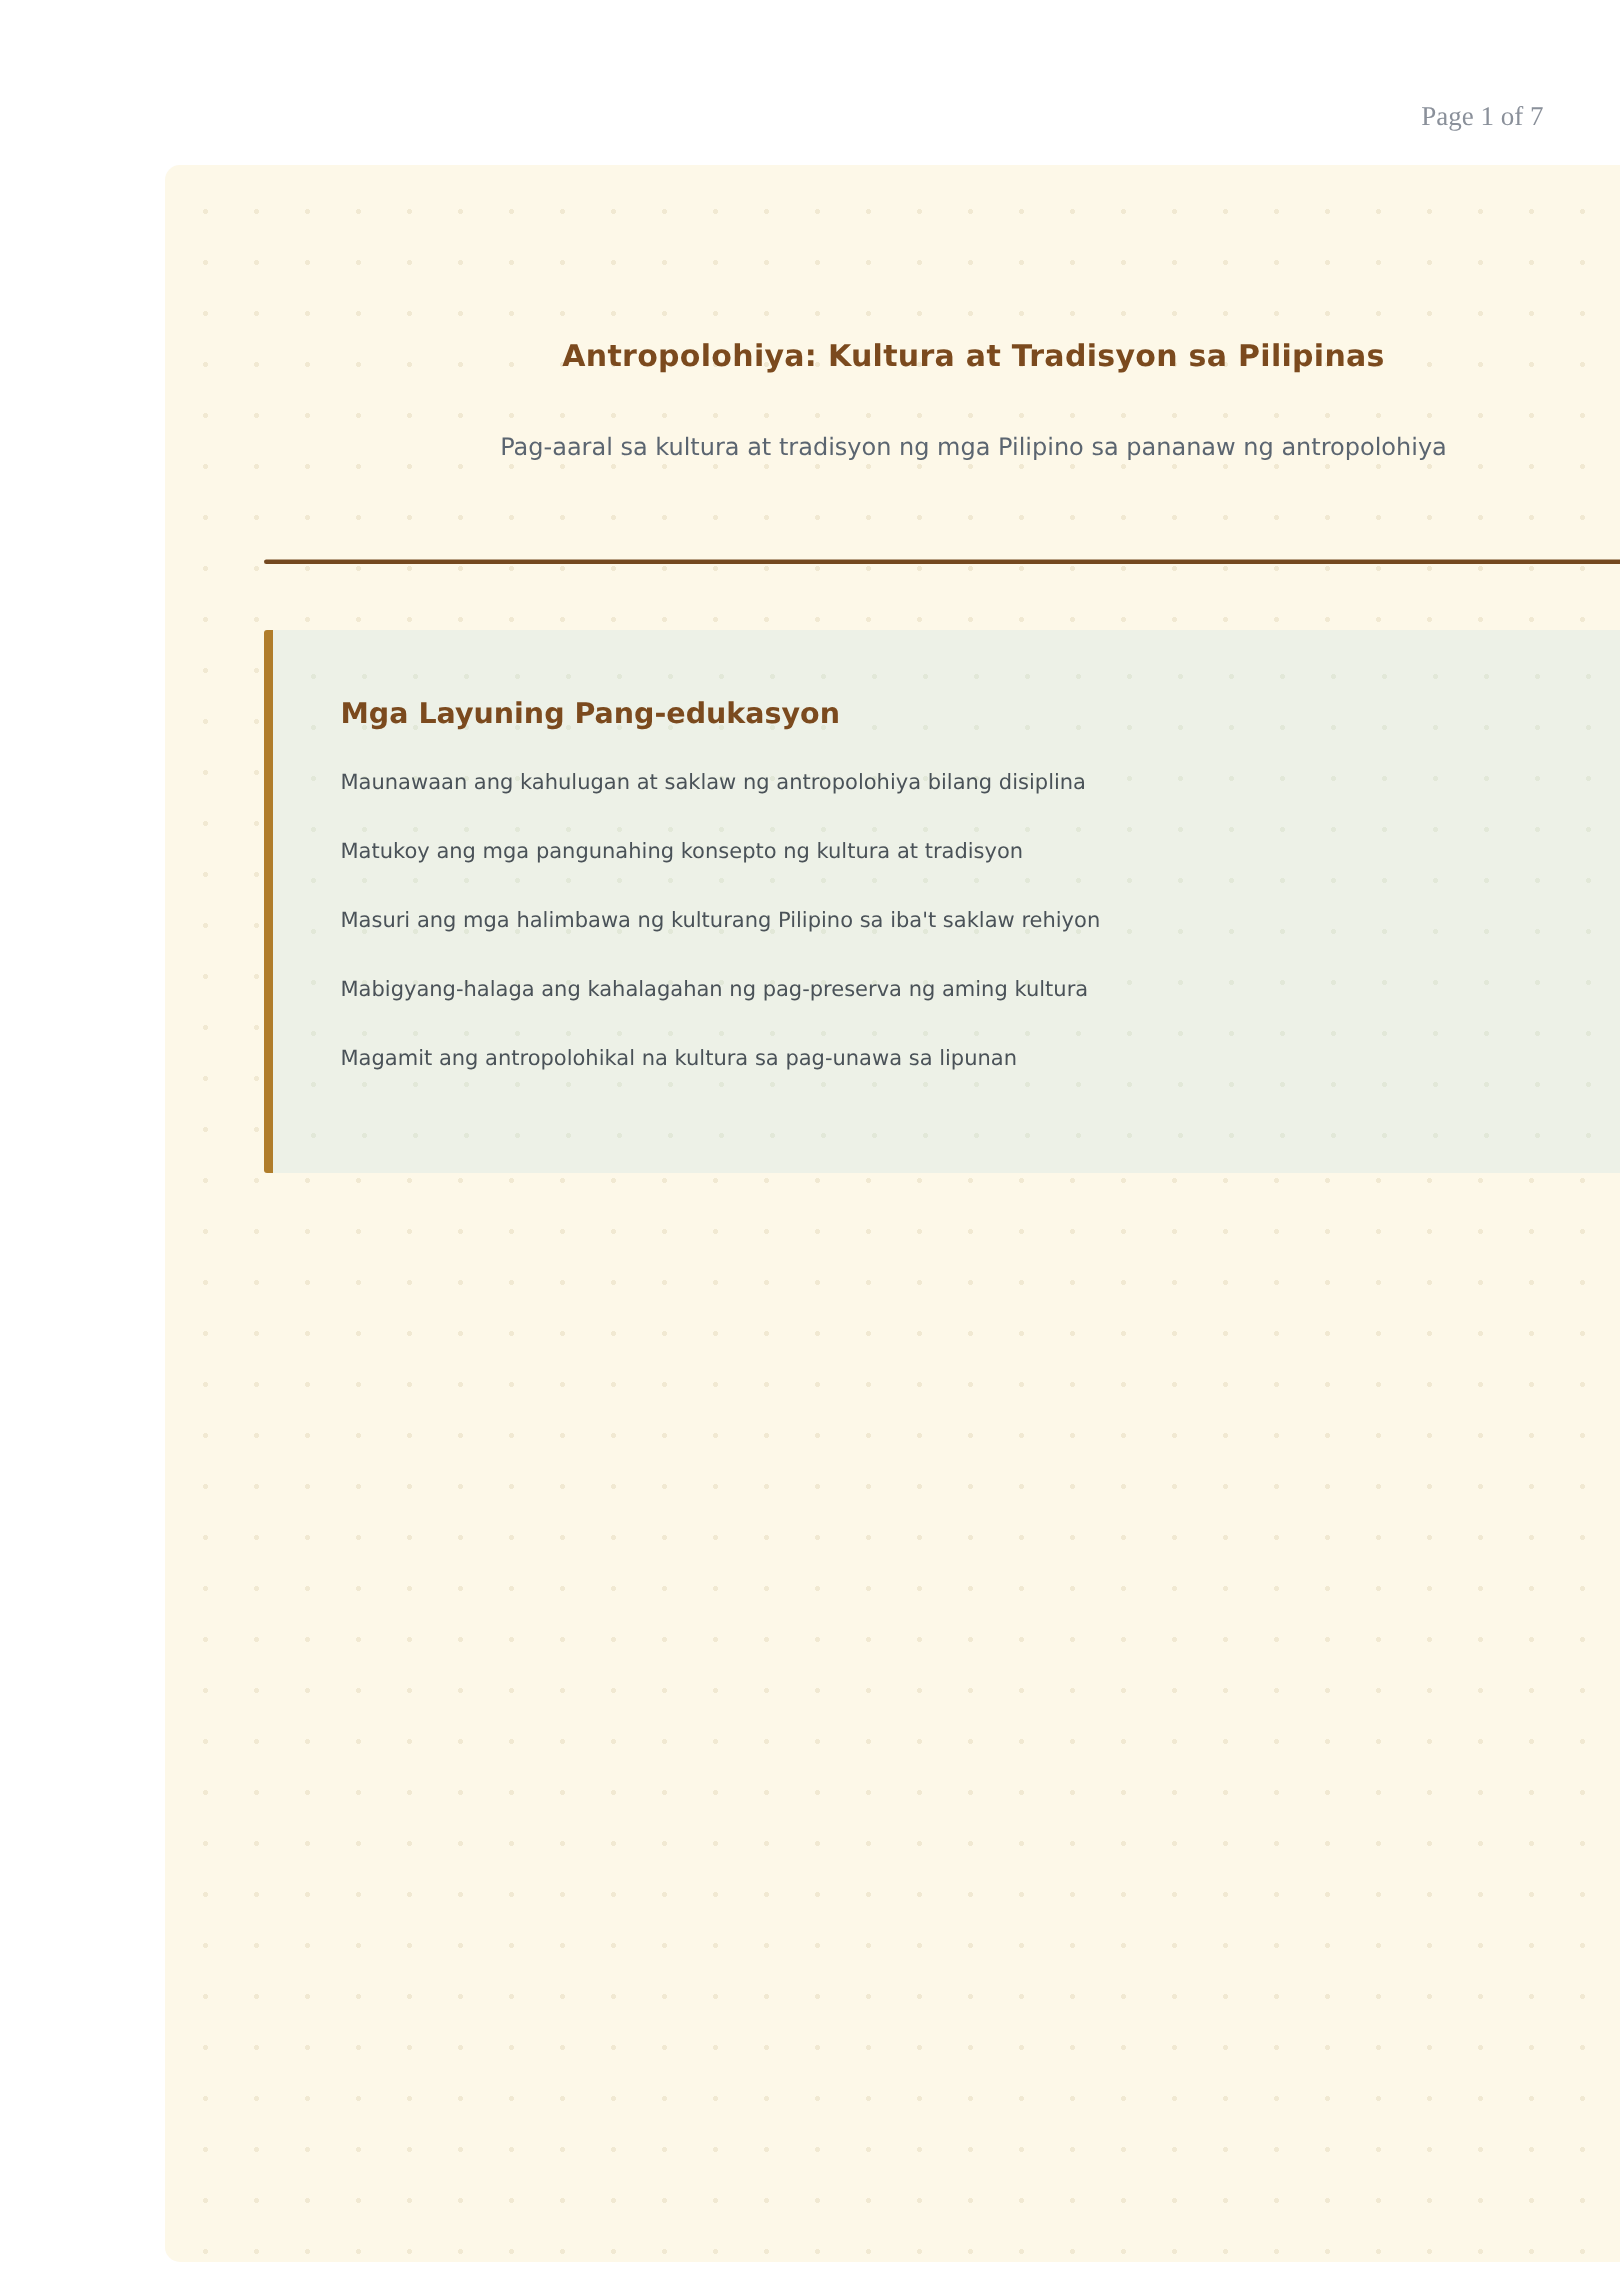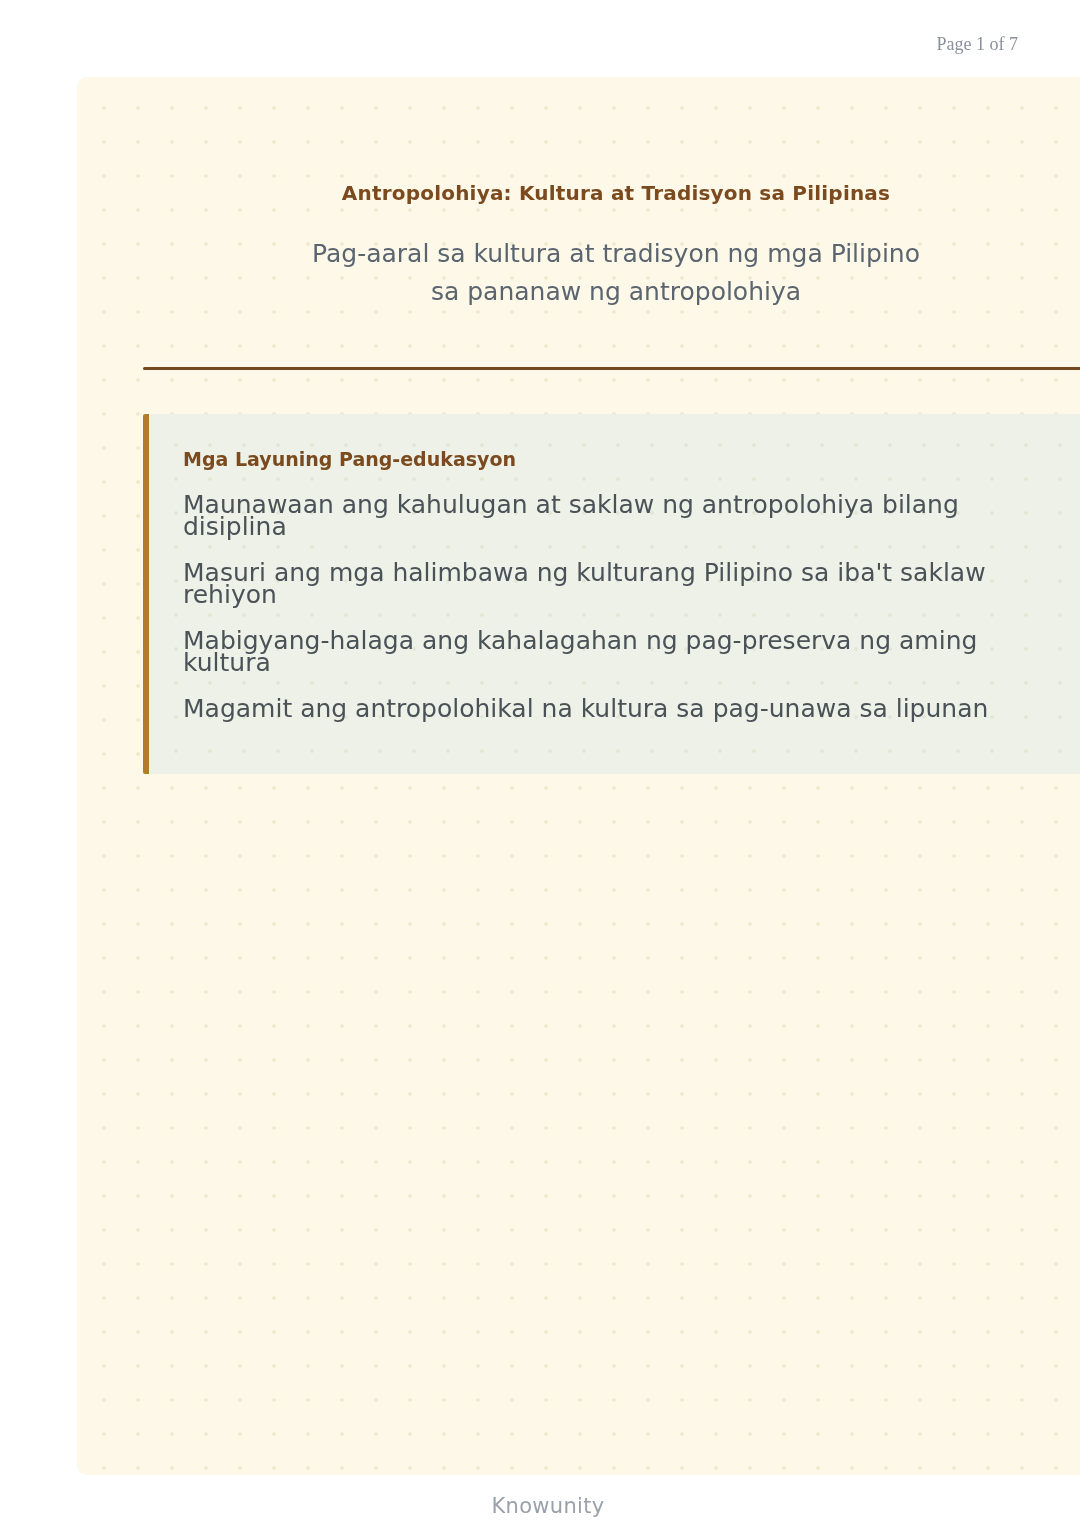--- a/index.html
+++ b/index.html
@@ -1,15 +1,15 @@
 <!DOCTYPE html>
 <html><head>
 <meta charset="utf-8">
 <style>
-  * { margin: 4px; padding: 0; box-sizing: border-box; }
+  * { margin: 15px; padding: 0; box-sizing: border-box; }
   html, body {
     width: 1080px;
     height: 1527px;
     background: #ffffff;
     font-family: "DejaVu Sans", sans-serif;
     position: relative;
     overflow: hidden;
   }
 
   
@@ -42,21 +42,21 @@
     font-size: 20px;
     font-weight: bold;
     color: #7b4a1e;
     letter-spacing: 0.2px;
   }
 
   .doc-subtitle {
     margin: 30px auto 0 auto;
     max-width: 640px;
     text-align: center;
-    font-size: 25px;
+    font-size: 16px;
     line-height: 38px;
     color: #5b6570;
   }
 
   .divider {
     height: 3px;
     background: #74491f;
     margin: 56px 67px 0 66px;
     border-radius: 2px;
   }
@@ -73,21 +73,21 @@
   }
 
   .objectives-heading {
     font-size: 19px;
     font-weight: bold;
     color: #7b4a1e;
     margin-bottom: 6px;
   }
 
   .objective-item {
-    font-size: 25px;
+    font-size: 14px;
     line-height: 22px;
     color: #4a5258;
     margin-top: 24px;
   }
 
   .footer-brand {
     position: absolute;
     left: 0;
     right: 0;
     top: 1482px;
@@ -107,20 +107,21 @@
   <h1 class="doc-title">Antropolohiya: Kultura at Tradisyon sa Pilipinas</h1>
 
   <div class="doc-subtitle">Pag-aaral sa kultura at tradisyon ng mga Pilipino sa pananaw ng antropolohiya</div>
 
   <div class="divider"></div>
 
   <div class="objectives-box">
     <div class="objectives-heading">Mga Layuning Pang-edukasyon</div>
 
     <div class="objective-item">Maunawaan ang kahulugan at saklaw ng antropolohiya bilang disiplina</div>
+    <div class="objective-item">Matukoy ang mga pangunahing konsepto ng kultura at tradisyon</div>
     <div class="objective-item">Masuri ang mga halimbawa ng kulturang Pilipino sa iba't saklaw rehiyon</div>
     <div class="objective-item">Mabigyang-halaga ang kahalagahan ng pag-preserva ng aming kultura</div>
     <div class="objective-item">Magamit ang antropolohikal na kultura sa pag-unawa sa lipunan</div>
   </div>
 
 </div>
 
 <div class="footer-brand">Knowunity</div>
 
 </body></html>

